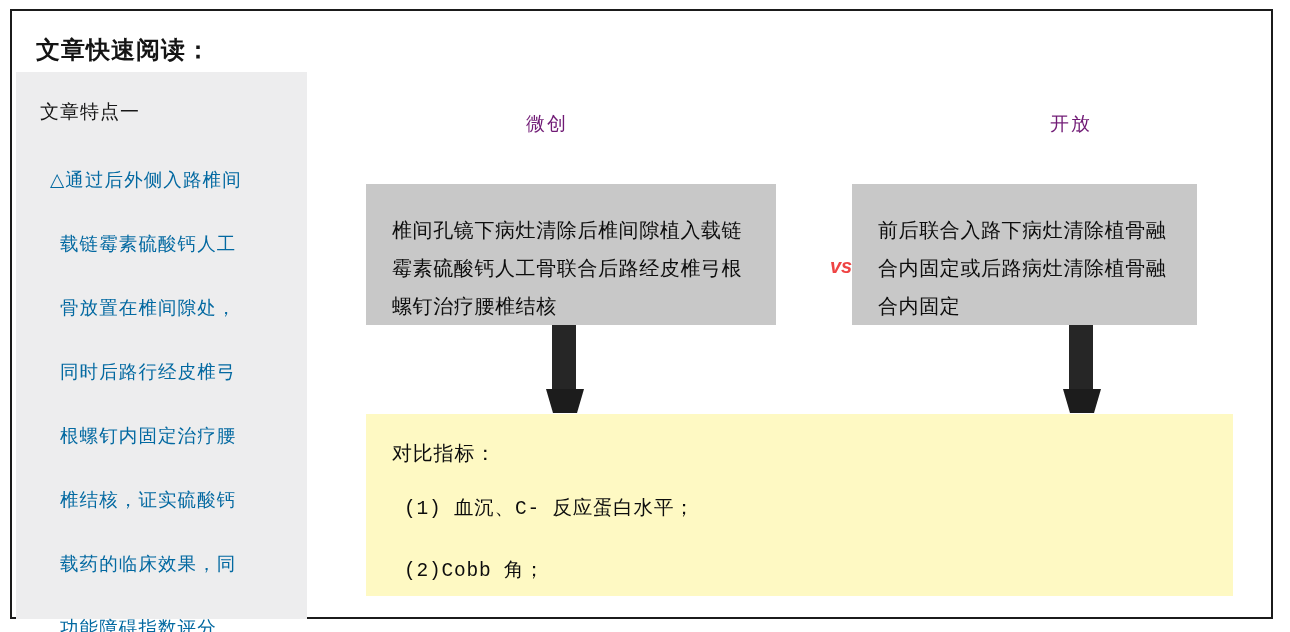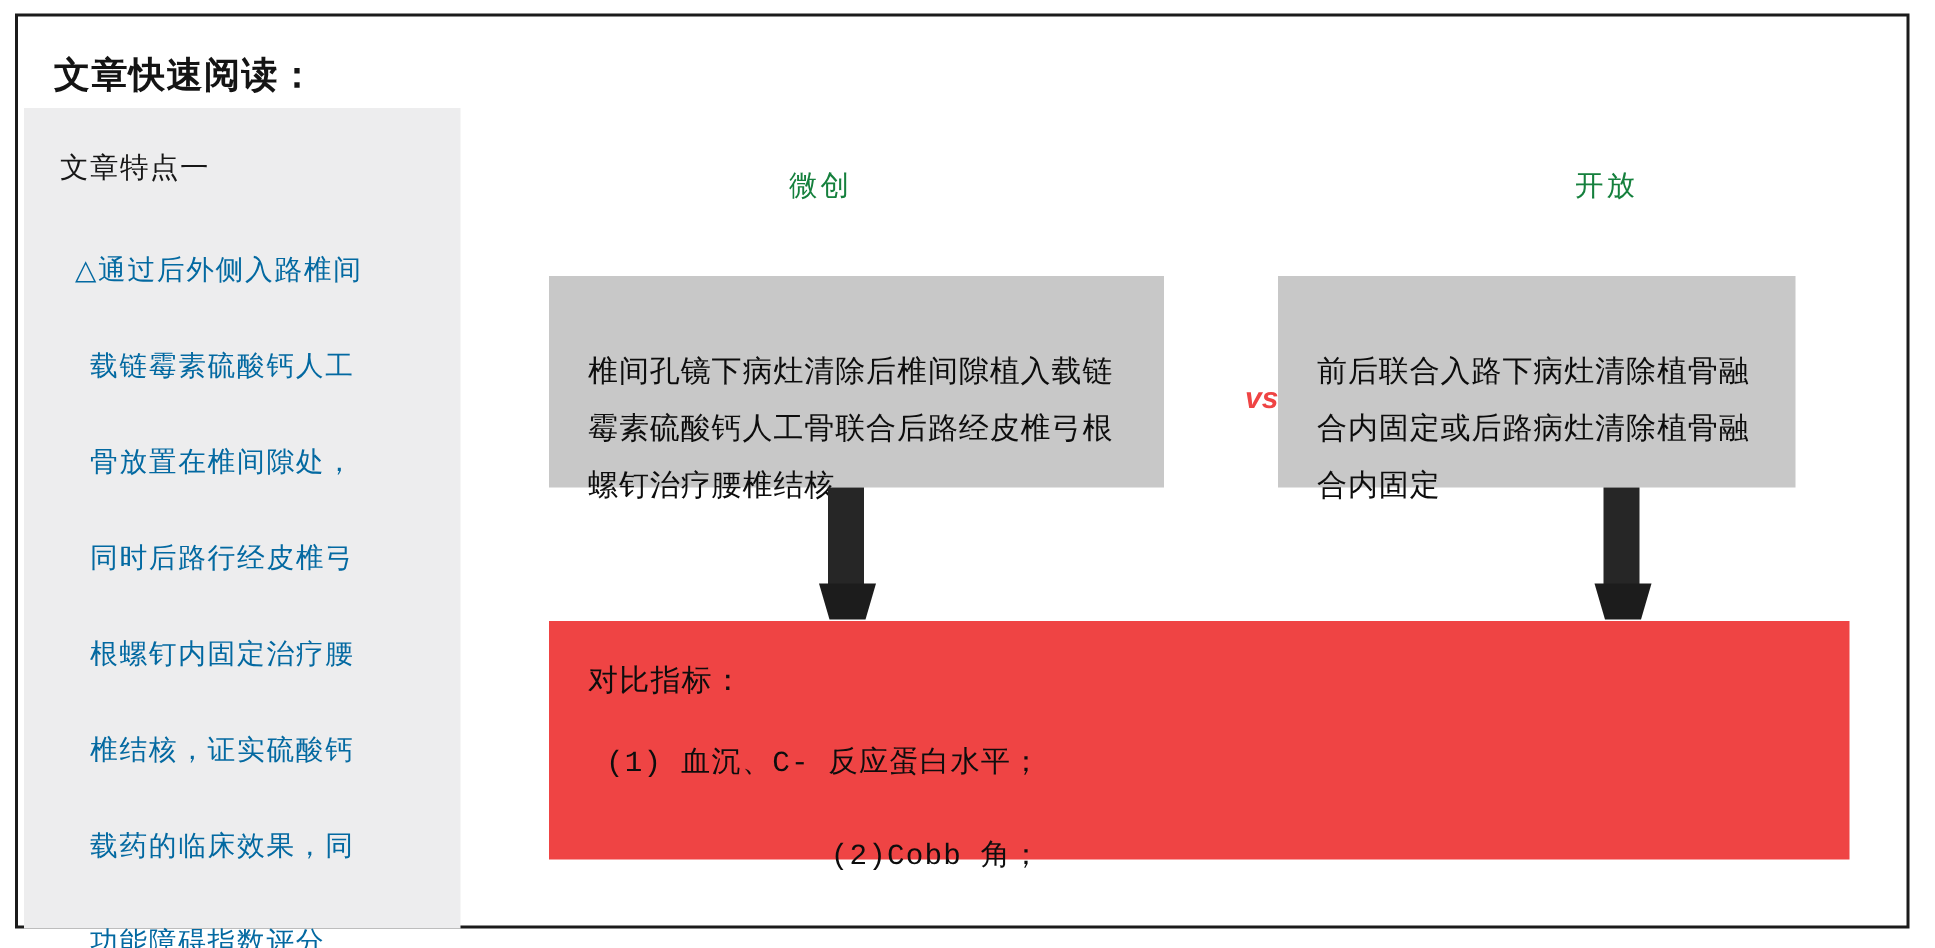--- a/index.html
+++ b/index.html
@@ -63,21 +63,21 @@
     color: #0369a1;
     letter-spacing: 1.1px;
   }
   #sidebar-body .bullet-line  { text-indent: 0; }
   #sidebar-body .cont-line    { padding-left: 22px; }
 
   
   .col-caption {
     position: absolute;
     font-size: 19px;
-    color: #15803d;
+    color: #701a75;
     letter-spacing: 2px;
     white-space: nowrap;
   }
   #caption-mis  { left: 502px; top: 88px; }
   #caption-open { left: 1026px; top: 88px; text-align: right; }
 
   
   .gray-box {
     position: absolute;
     background: #c8c8c8;
@@ -96,21 +96,20 @@
     height: 141px;
   }
   .box-text {
     position: absolute;
     left: 14px;
     right: 10px;
     top: 15px;
     font-size: 20px;
     line-height: 38px;
     letter-spacing: 0.6px;
-    margin-top: 18px;
   }
 
   
   #vs-label {
     position: absolute;
     left: 806px;
     top: 232px;
     font-size: 20px;
     font-weight: bold;
     font-style: italic;
@@ -143,23 +142,22 @@
     border-right: 7px solid transparent;
     border-top: 24px solid #1c1c1c;
   }
 
   
   #box-metrics {
     position: absolute;
     left: 354px;
     top: 403px;
     width: 867px;
-    height: 159px;
-    background: #ef4444;
-    text-align: right;
+    height: 182px;
+    background: #fef9c3;
   }
   #metrics-title {
     position: absolute;
     left: 14px;
     top: 14px;
     font-size: 20px;
     color: #0d0d0d;
     letter-spacing: 0.8px;
     white-space: nowrap;
   }

